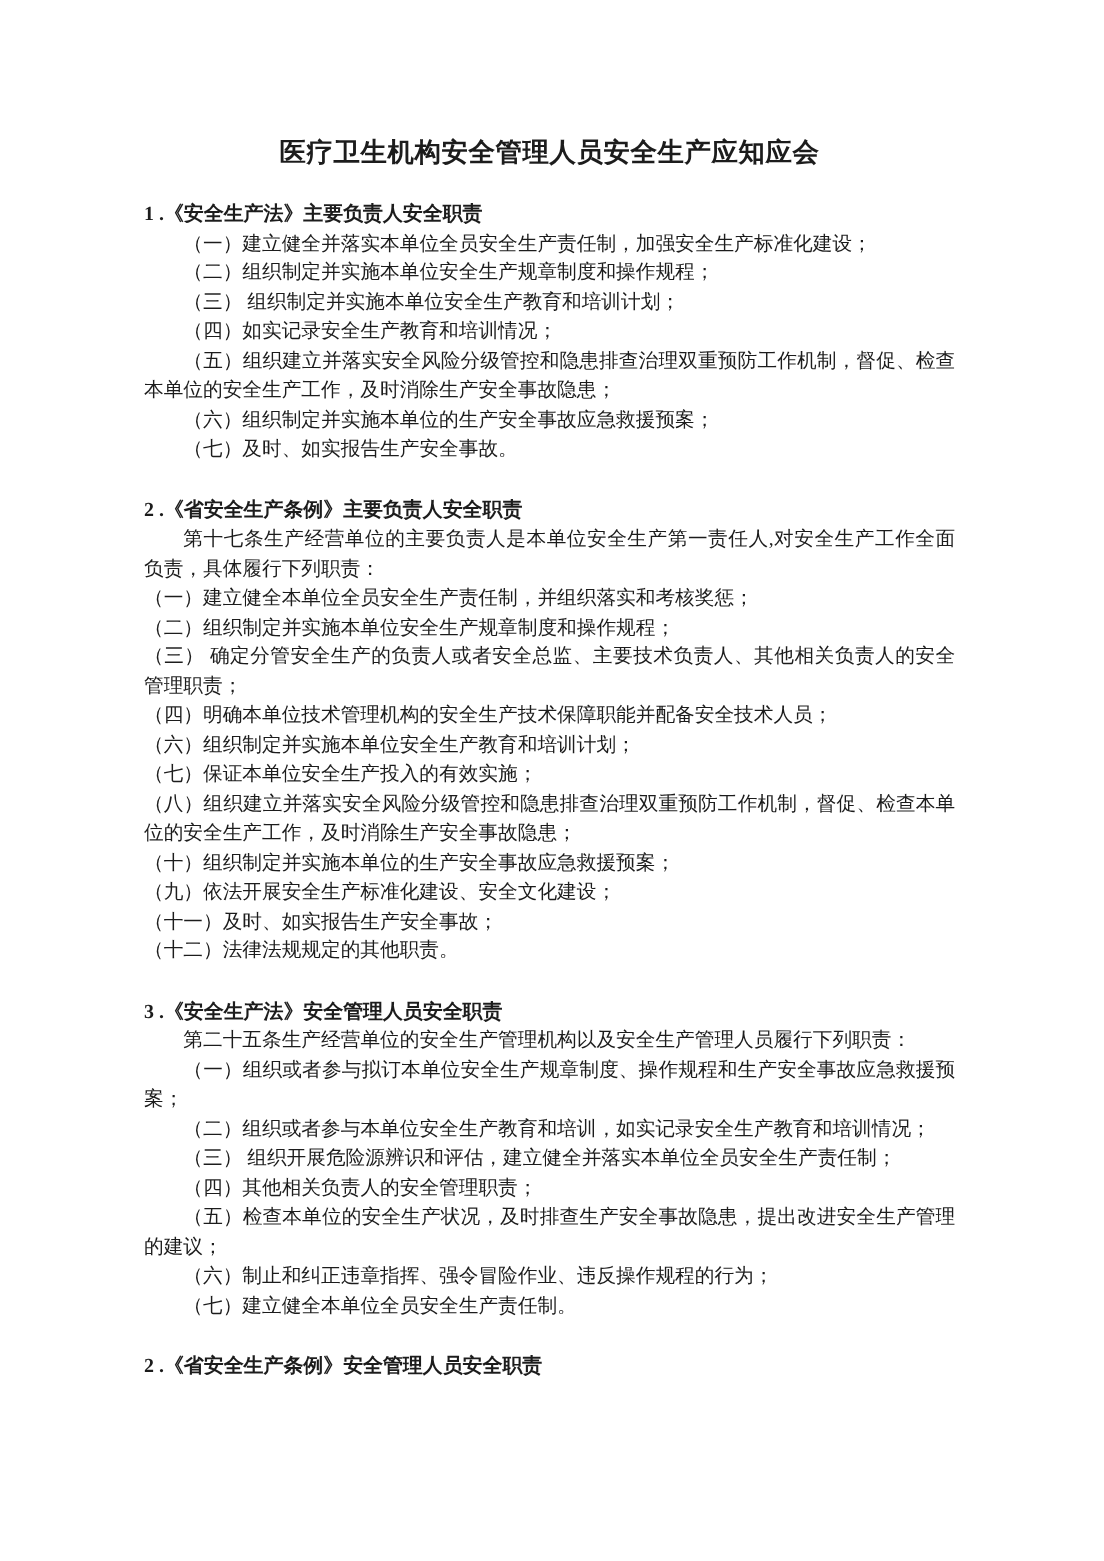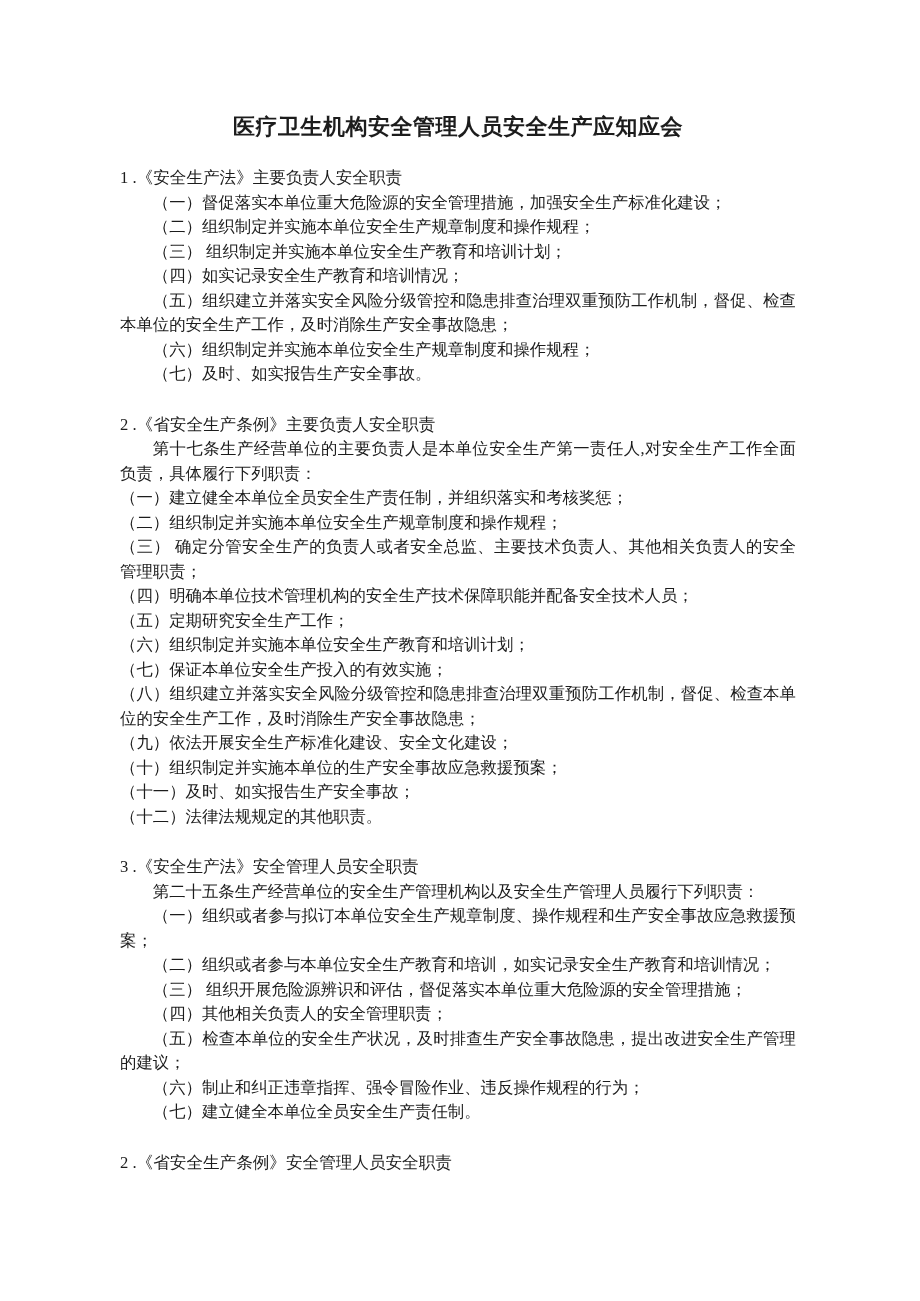--- a/index.html
+++ b/index.html
@@ -23,21 +23,21 @@
     font-size: 22px;
     font-weight: 600;
     text-align: center;
     margin: 0;
     line-height: 30px;
     letter-spacing: 0.5px;
   }
   .section { margin: 0; }
   .section-heading {
     font-size: 16.6px;
-    font-weight: normal;
+    font-weight: bold;
     line-height: 24.5px;
     margin: 26px 0 0 0;
   }
   .section:first-of-type .section-heading {
     margin-top: 24px;
   }
   .para {
     font-size: 16.4px;
     line-height: 24.5px;
     margin: 0;
@@ -46,50 +46,49 @@
   .indent { text-indent: 2em; }
 </style>
 </head>
 <body>
 
 <div class="doc">
   <h1 class="doc-title">医疗卫生机构安全管理人员安全生产应知应会</h1>
   <div id="sections">
       <section class="section">
         <h2 class="section-heading">1 .《安全生产法》主要负责人安全职责</h2>
-        <p class="para indent">（一）督促落实本单位重大危险源的安全管理措施，加强安全生产标准化建设；</p>
+        <p class="para indent">（一）建立健全并落实本单位全员安全生产责任制，加强安全生产标准化建设；</p>
         <p class="para indent">（二）组织制定并实施本单位安全生产规章制度和操作规程；</p>
         <p class="para indent">（三） 组织制定并实施本单位安全生产教育和培训计划；</p>
         <p class="para indent">（四）如实记录安全生产教育和培训情况；</p>
         <p class="para indent">（五）组织建立并落实安全风险分级管控和隐患排查治理双重预防工作机制，督促、检查本单位的安全生产工作，及时消除生产安全事故隐患；</p>
-        <p class="para indent">（六）组织制定并实施本单位安全生产规章制度和操作规程；</p>
+        <p class="para indent">（六）组织制定并实施本单位的生产安全事故应急救援预案；</p>
         <p class="para indent">（七）及时、如实报告生产安全事故。</p>
       </section>
       <section class="section">
         <h2 class="section-heading">2 .《省安全生产条例》主要负责人安全职责</h2>
         <p class="para indent">第十七条生产经营单位的主要负责人是本单位安全生产第一责任人,对安全生产工作全面负责，具体履行下列职责：</p>
         <p class="para">（一）建立健全本单位全员安全生产责任制，并组织落实和考核奖惩；</p>
         <p class="para">（二）组织制定并实施本单位安全生产规章制度和操作规程；</p>
         <p class="para">（三） 确定分管安全生产的负责人或者安全总监、主要技术负责人、其他相关负责人的安全管理职责；</p>
         <p class="para">（四）明确本单位技术管理机构的安全生产技术保障职能并配备安全技术人员；</p>
-        <p class="para">（五）定期研究安全生产工作；</p>
         <p class="para">（六）组织制定并实施本单位安全生产教育和培训计划；</p>
         <p class="para">（七）保证本单位安全生产投入的有效实施；</p>
         <p class="para">（八）组织建立并落实安全风险分级管控和隐患排查治理双重预防工作机制，督促、检查本单位的安全生产工作，及时消除生产安全事故隐患；</p>
+        <p class="para">（十）组织制定并实施本单位的生产安全事故应急救援预案；</p>
         <p class="para">（九）依法开展安全生产标准化建设、安全文化建设；</p>
-        <p class="para">（十）组织制定并实施本单位的生产安全事故应急救援预案；</p>
         <p class="para">（十一）及时、如实报告生产安全事故；</p>
         <p class="para">（十二）法律法规规定的其他职责。</p>
       </section>
       <section class="section">
         <h2 class="section-heading">3 .《安全生产法》安全管理人员安全职责</h2>
         <p class="para indent">第二十五条生产经营单位的安全生产管理机构以及安全生产管理人员履行下列职责：</p>
         <p class="para indent">（一）组织或者参与拟订本单位安全生产规章制度、操作规程和生产安全事故应急救援预案；</p>
         <p class="para indent">（二）组织或者参与本单位安全生产教育和培训，如实记录安全生产教育和培训情况；</p>
-        <p class="para indent">（三） 组织开展危险源辨识和评估，督促落实本单位重大危险源的安全管理措施；</p>
+        <p class="para indent">（三） 组织开展危险源辨识和评估，建立健全并落实本单位全员安全生产责任制；</p>
         <p class="para indent">（四）其他相关负责人的安全管理职责；</p>
         <p class="para indent">（五）检查本单位的安全生产状况，及时排查生产安全事故隐患，提出改进安全生产管理的建议；</p>
         <p class="para indent">（六）制止和纠正违章指挥、强令冒险作业、违反操作规程的行为；</p>
         <p class="para indent">（七）建立健全本单位全员安全生产责任制。</p>
       </section>
       <section class="section">
         <h2 class="section-heading">2 .《省安全生产条例》安全管理人员安全职责</h2>
       </section>
     </div>
 </div>

